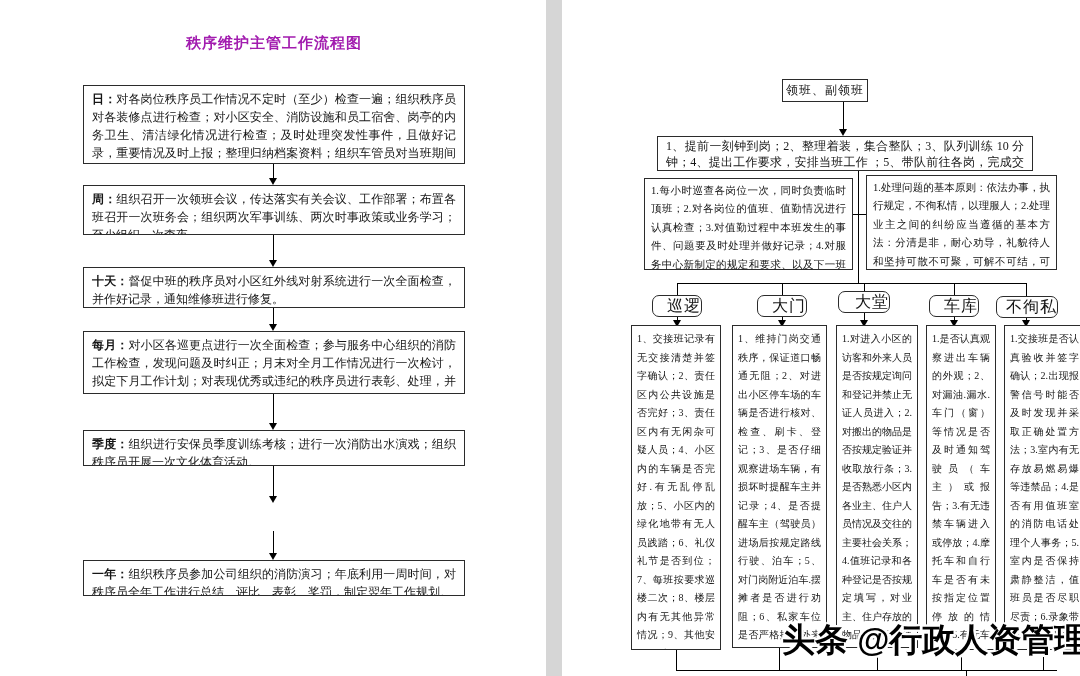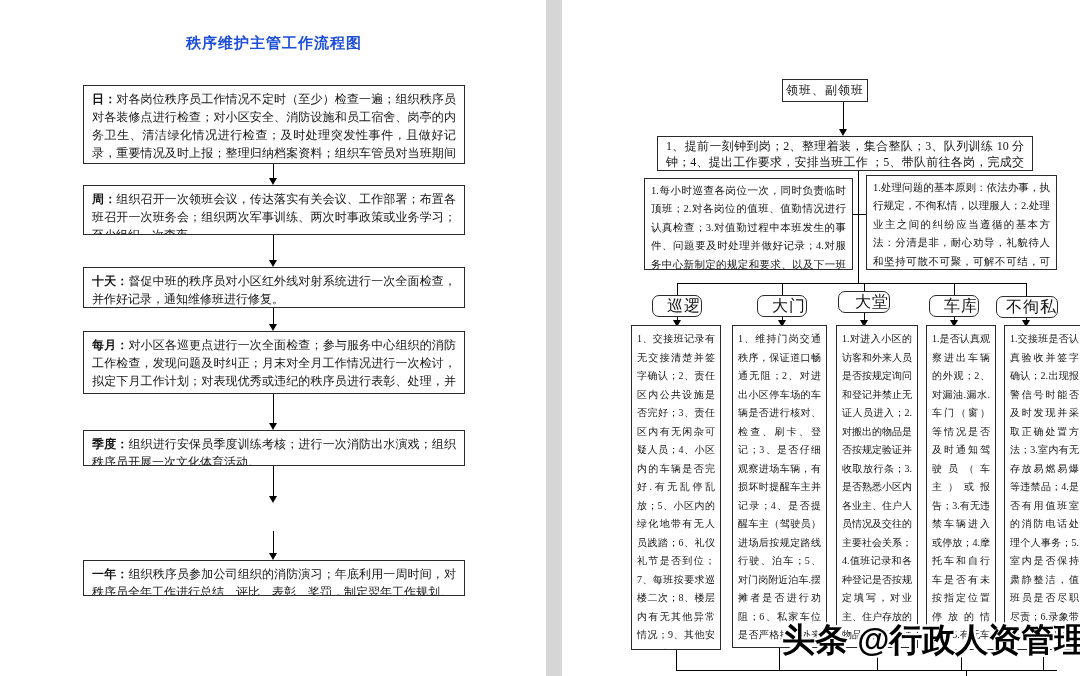--- a/index.html
+++ b/index.html
@@ -8,21 +8,21 @@
     background:#d6d6d6;
     font-family:"Liberation Serif","DejaVu Serif",serif;
     color:#111;
   }
   .stage{position:absolute;top:0;left:0;width:1080px;height:676px;}
   .page{position:absolute;top:0;background:#fff;height:676px;}
   .page-left{left:0;width:546px;}
   .page-right{left:562px;width:518px;}
   .ptitle{
     position:absolute;font-weight:bold;text-align:center;
-    font-size:15px;letter-spacing:1px;color:#1d4ed8;
+    font-size:15px;letter-spacing:1px;color:#a21caf;
   }
   .box{
     position:absolute;border:1px solid #2b2b2b;background:#fff;
     overflow:hidden;box-sizing:border-box;color:#151515;
   }
   .step{left:83px;width:382px;font-size:12px;line-height:18px;
     padding:4px 8px;text-align:justify;}
   .lbl{font-weight:bold;}
   .vline{position:absolute;width:1px;background:#000;}
   .hline{position:absolute;height:1px;background:#000;}

